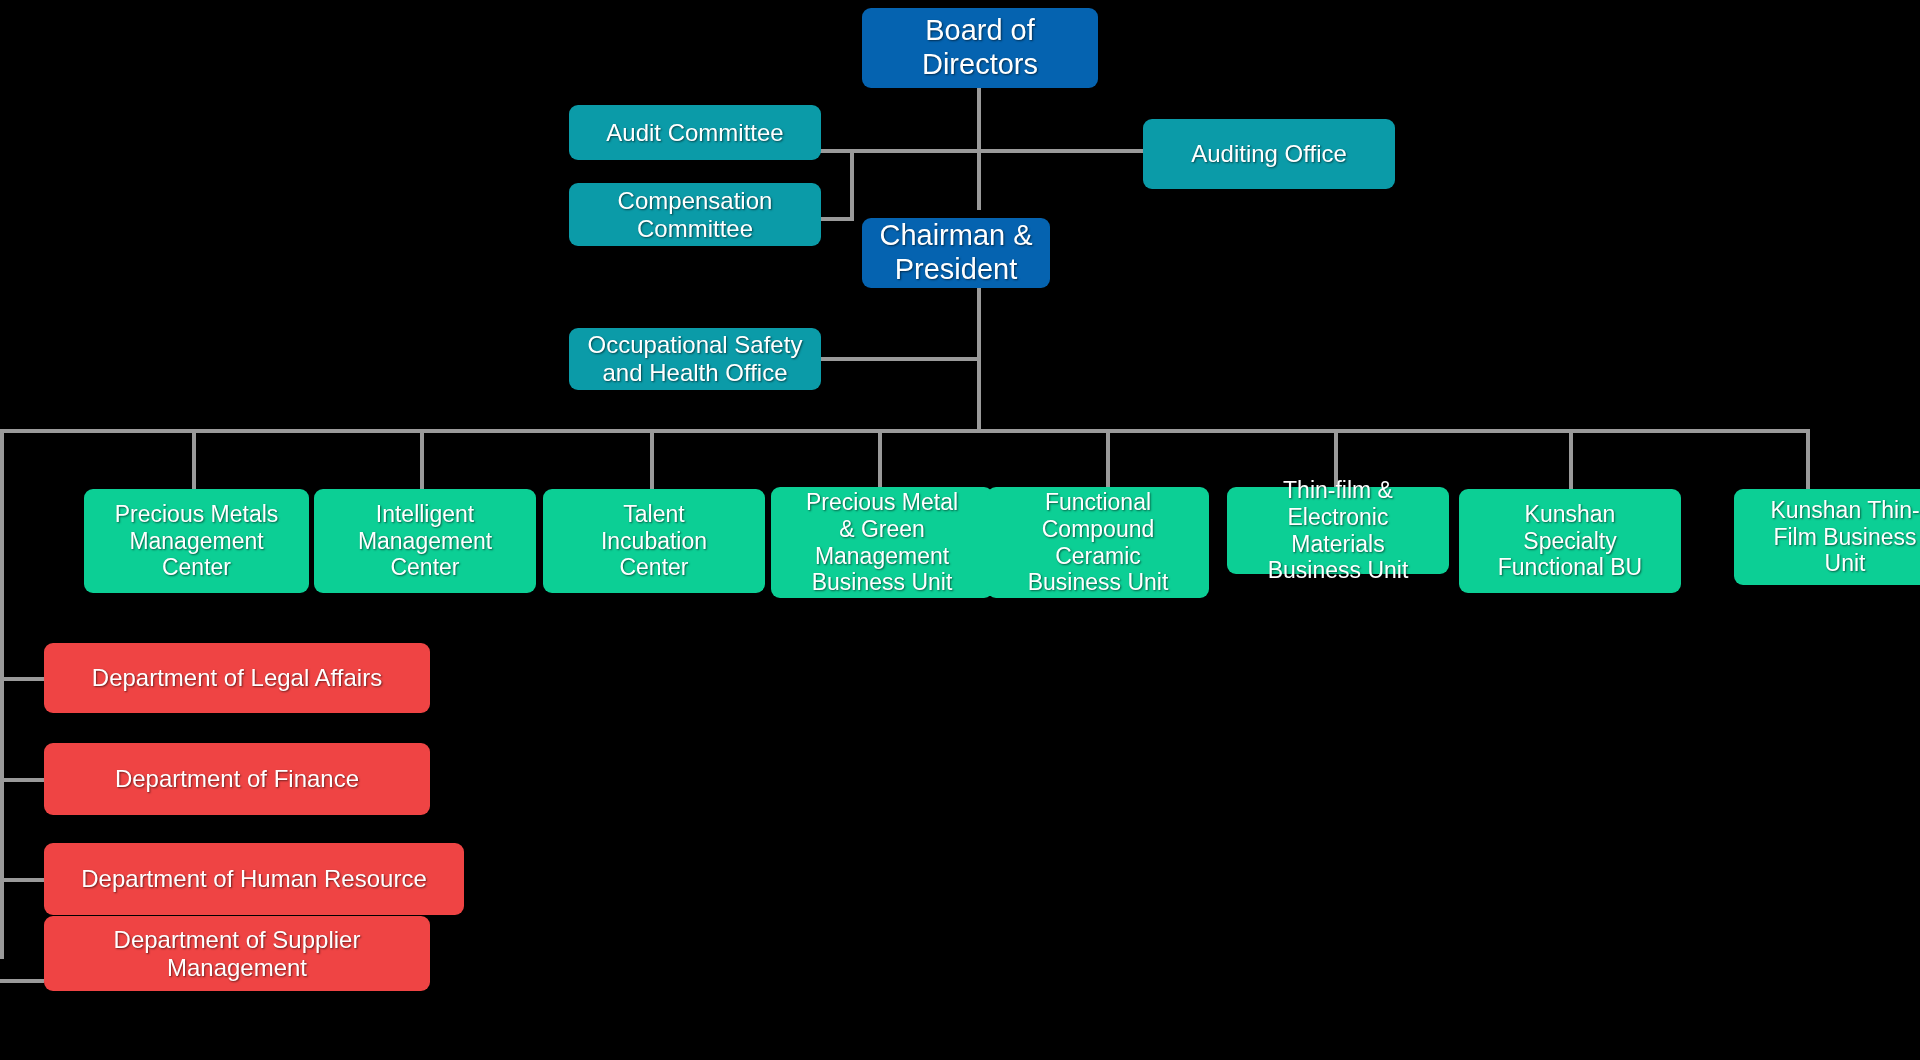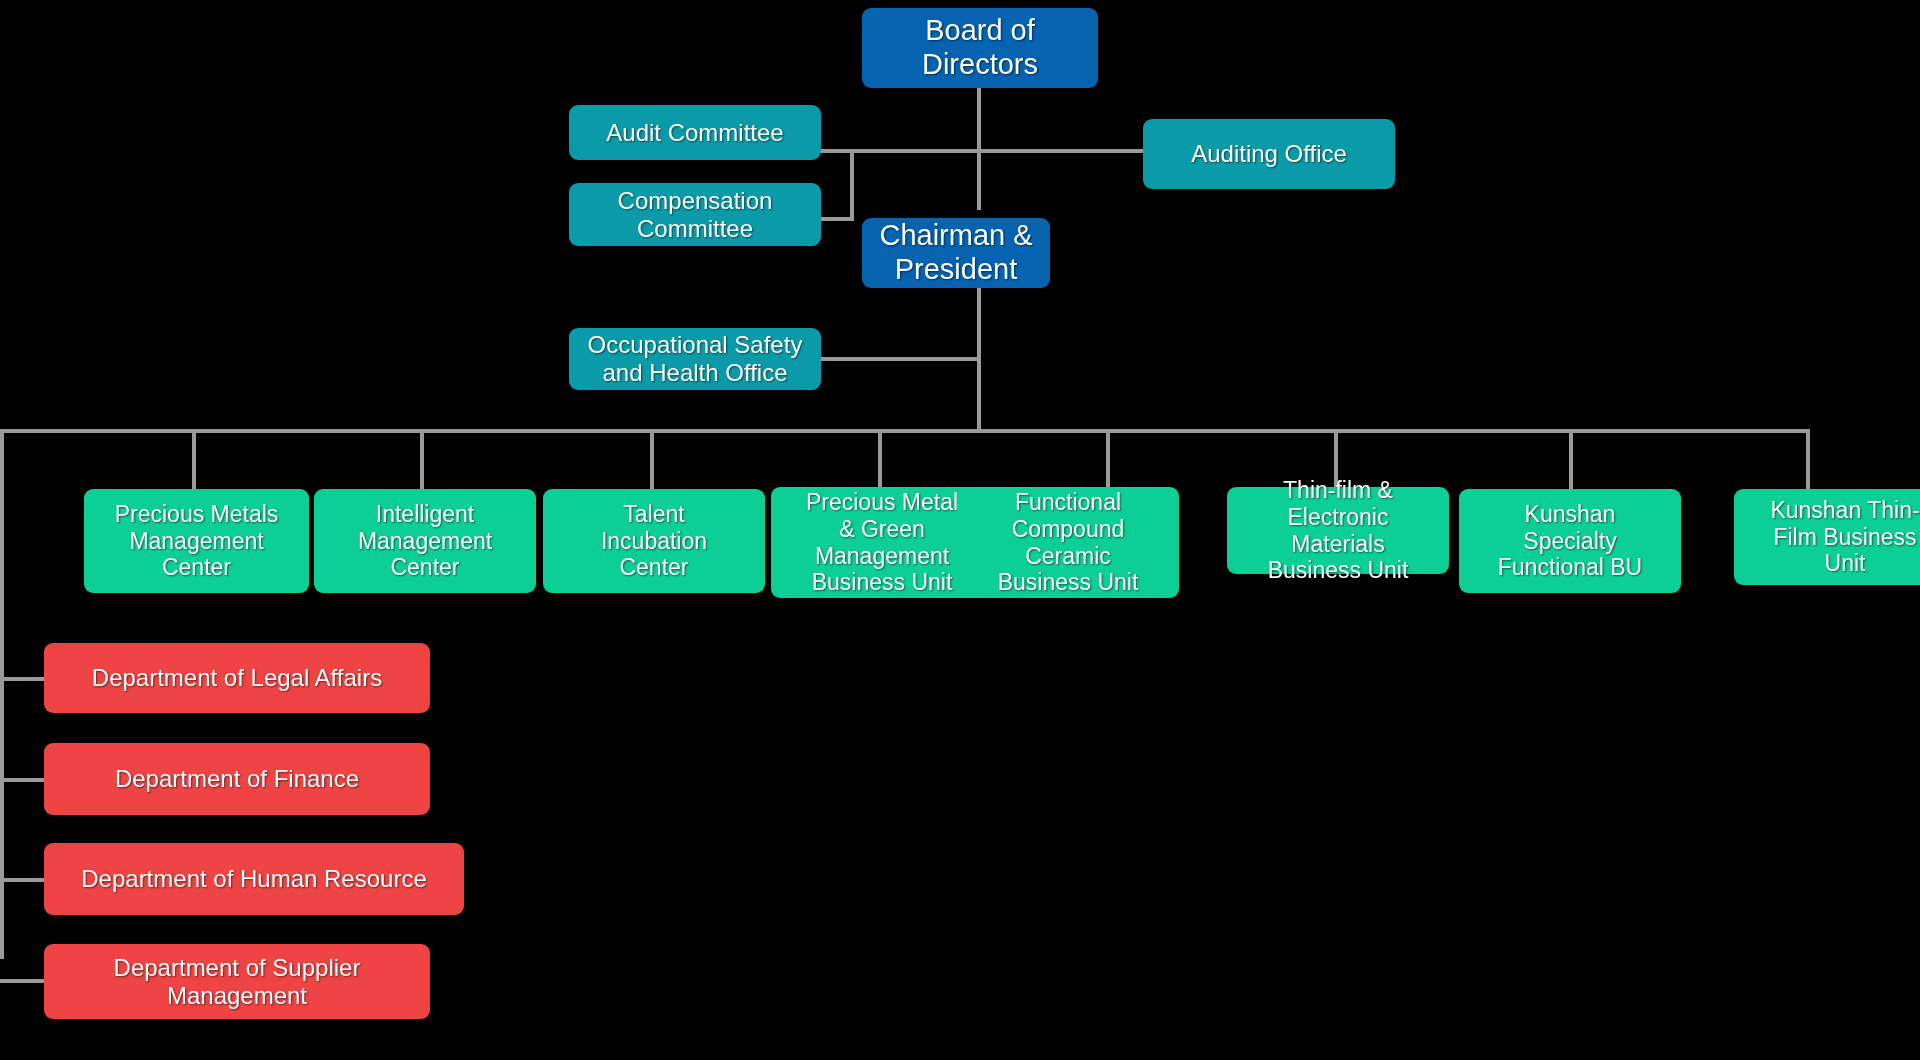--- a/index.html
+++ b/index.html
@@ -144,21 +144,21 @@
         </span>
       </div>
       <div class="node lvl-unit" style="left: 771px; top: 487px; width: 222px; height: 111px;">
         <span>
           <span>Precious Metal</span>
           <span>&amp; Green</span>
           <span>Management</span>
           <span>Business Unit</span>
         </span>
       </div>
-      <div class="node lvl-unit" style="left: 957px; top: 487px; width: 222px; height: 111px; justify-content: flex-end;">
+      <div class="node lvl-unit" style="left: 987px; top: 487px; width: 222px; height: 111px; justify-content: flex-end;">
         <span>
           <span>Functional</span>
           <span>Compound</span>
           <span>Ceramic</span>
           <span>Business Unit</span>
         </span>
       </div>
       <div class="node lvl-unit" style="left: 1227px; top: 487px; width: 222px; height: 87px;">
         <span>
           <span>Thin-film &amp;</span>
@@ -192,21 +192,21 @@
       <div class="node lvl-dept" style="left: 44px; top: 743px; width: 386px; height: 72px;">
         <span>
           <span>Department of Finance</span>
         </span>
       </div>
       <div class="node lvl-dept" style="left: 44px; top: 843px; width: 420px; height: 72px;">
         <span>
           <span>Department of Human Resource</span>
         </span>
       </div>
-      <div class="node lvl-dept" style="left: 44px; top: 944px; width: 386px; height: 75px;">
+      <div class="node lvl-dept" style="left: 44px; top: 916px; width: 386px; height: 75px;">
         <span>
           <span>Department of Supplier</span>
           <span>Management</span>
         </span>
       </div>
     </div>
 
 </div>
 
 </body></html>

